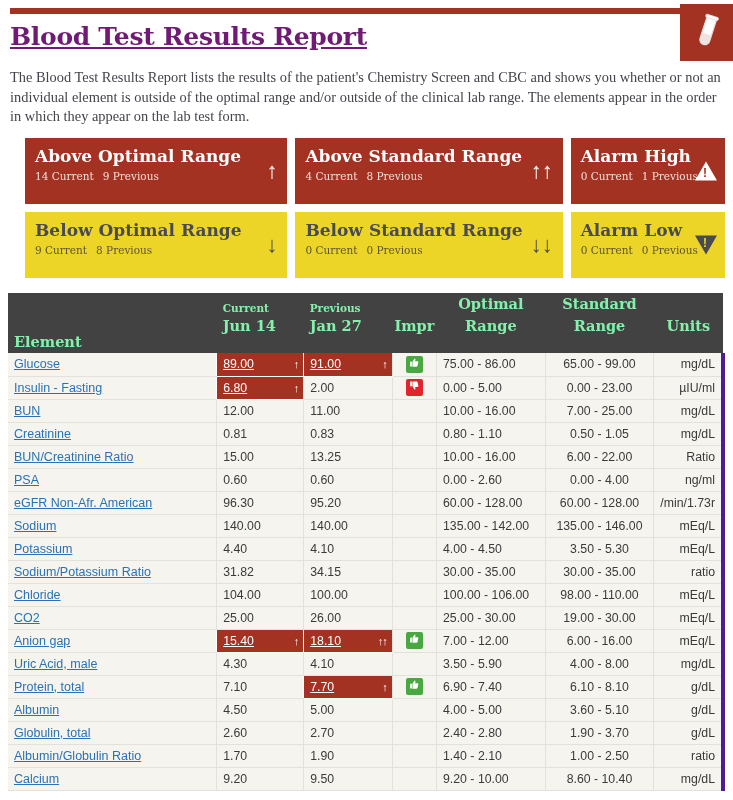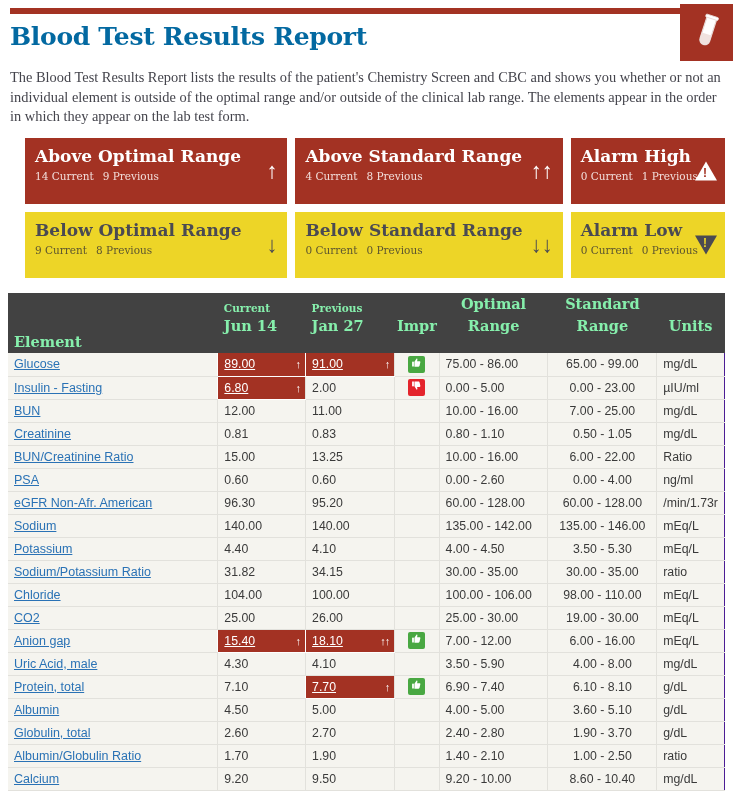--- a/index.html
+++ b/index.html
@@ -29,22 +29,23 @@
     width: 53px; height: 57px;
     background: #a33223;
     display: flex; align-items: center; justify-content: center;
   }
   .page-title {
     position: absolute;
     left: 10px; top: 22px;
     font-family: "DejaVu Serif", serif;
     font-weight: bold;
     font-size: 25px;
-    color: #0369a1;
+    color: #701a75;
     letter-spacing: -0.3px;
+    text-decoration: underline;
   }
   .intro {
     position: absolute;
     left: 10px; top: 68px;
     width: 712px;
     font-family: "Liberation Serif", serif;
     font-size: 14.4px;
     line-height: 19.5px;
     color: #44444c;
   }
@@ -211,21 +212,21 @@
     border-left: 1px solid #e2e1dc;
     padding: 0;
   }
   td.opt {
     background: #ccd3a7;
     text-align: left;
     border-left: 1px solid #e2e1dc;
     border-bottom: 1px solid #dfe2c6;
   }
   td.std  { text-align: center; border-left: 1px solid #e2e1dc; }
-  td.unit { text-align: left; border-left: 1px solid #e2e1dc; border-right: 1px solid #4c1d95; margin-top: 36px; }
+  td.unit { text-align: right; border-left: 1px solid #e2e1dc; border-right: 4px solid #4c1d95; margin-top: 36px; }
 
   .thumb {
     display: inline-block;
     width: 17px; height: 17px;
     border-radius: 2px;
     line-height: 17px;
     text-align: center;
     font-size: 11px;
     color: #ffffff;
     vertical-align: middle;

